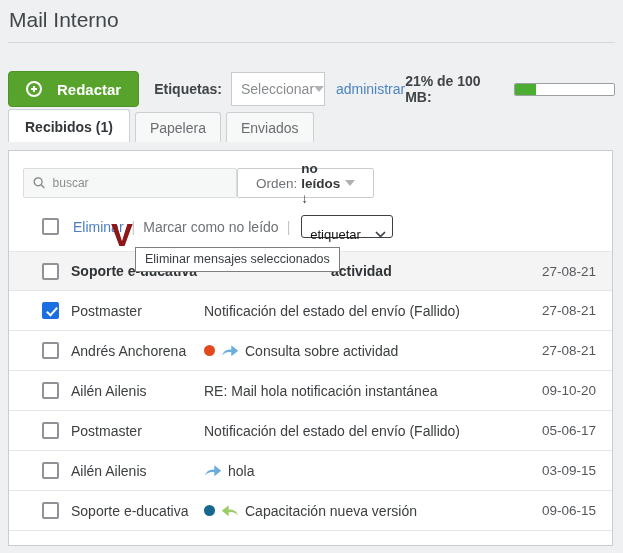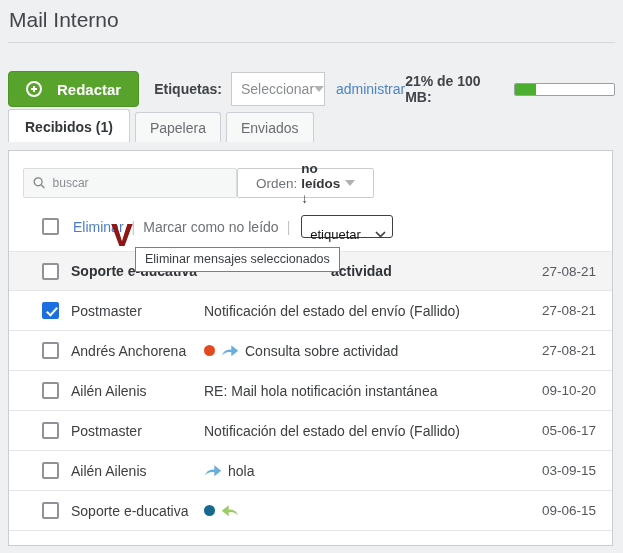--- a/index.html
+++ b/index.html
@@ -247,20 +247,21 @@
         <div class="msg-row">
           <span class="checkbox"></span>
           <span class="msg-sender">Soporte e-ducativa</span>
           <span class="msg-subject">
             <span class="dot" style="background: rgb(22, 104, 143);"></span>
             <span class="arrow-icon" style="transform: scaleX(-1);">
               <svg width="18" height="13" viewBox="0 0 20 15">
                 <path d="M0.5 13.5 Q3.5 5.5 11.5 6.5 L11.5 1.5 L19.5 7.8 L11.5 14 L11.5 9.5 Q5 8.3 0.5 13.5 Z" fill="#9ccc65"></path>
               </svg>
             </span>
+            <span>Capacitación nueva versión</span>
           </span>
           <span class="msg-date">09-06-15</span>
         </div>
       </div>
   </div>
 
   <div class="tooltip">Eliminar mensajes seleccionados</div>
   <div class="cursor-v">V</div>
 
 </div>

